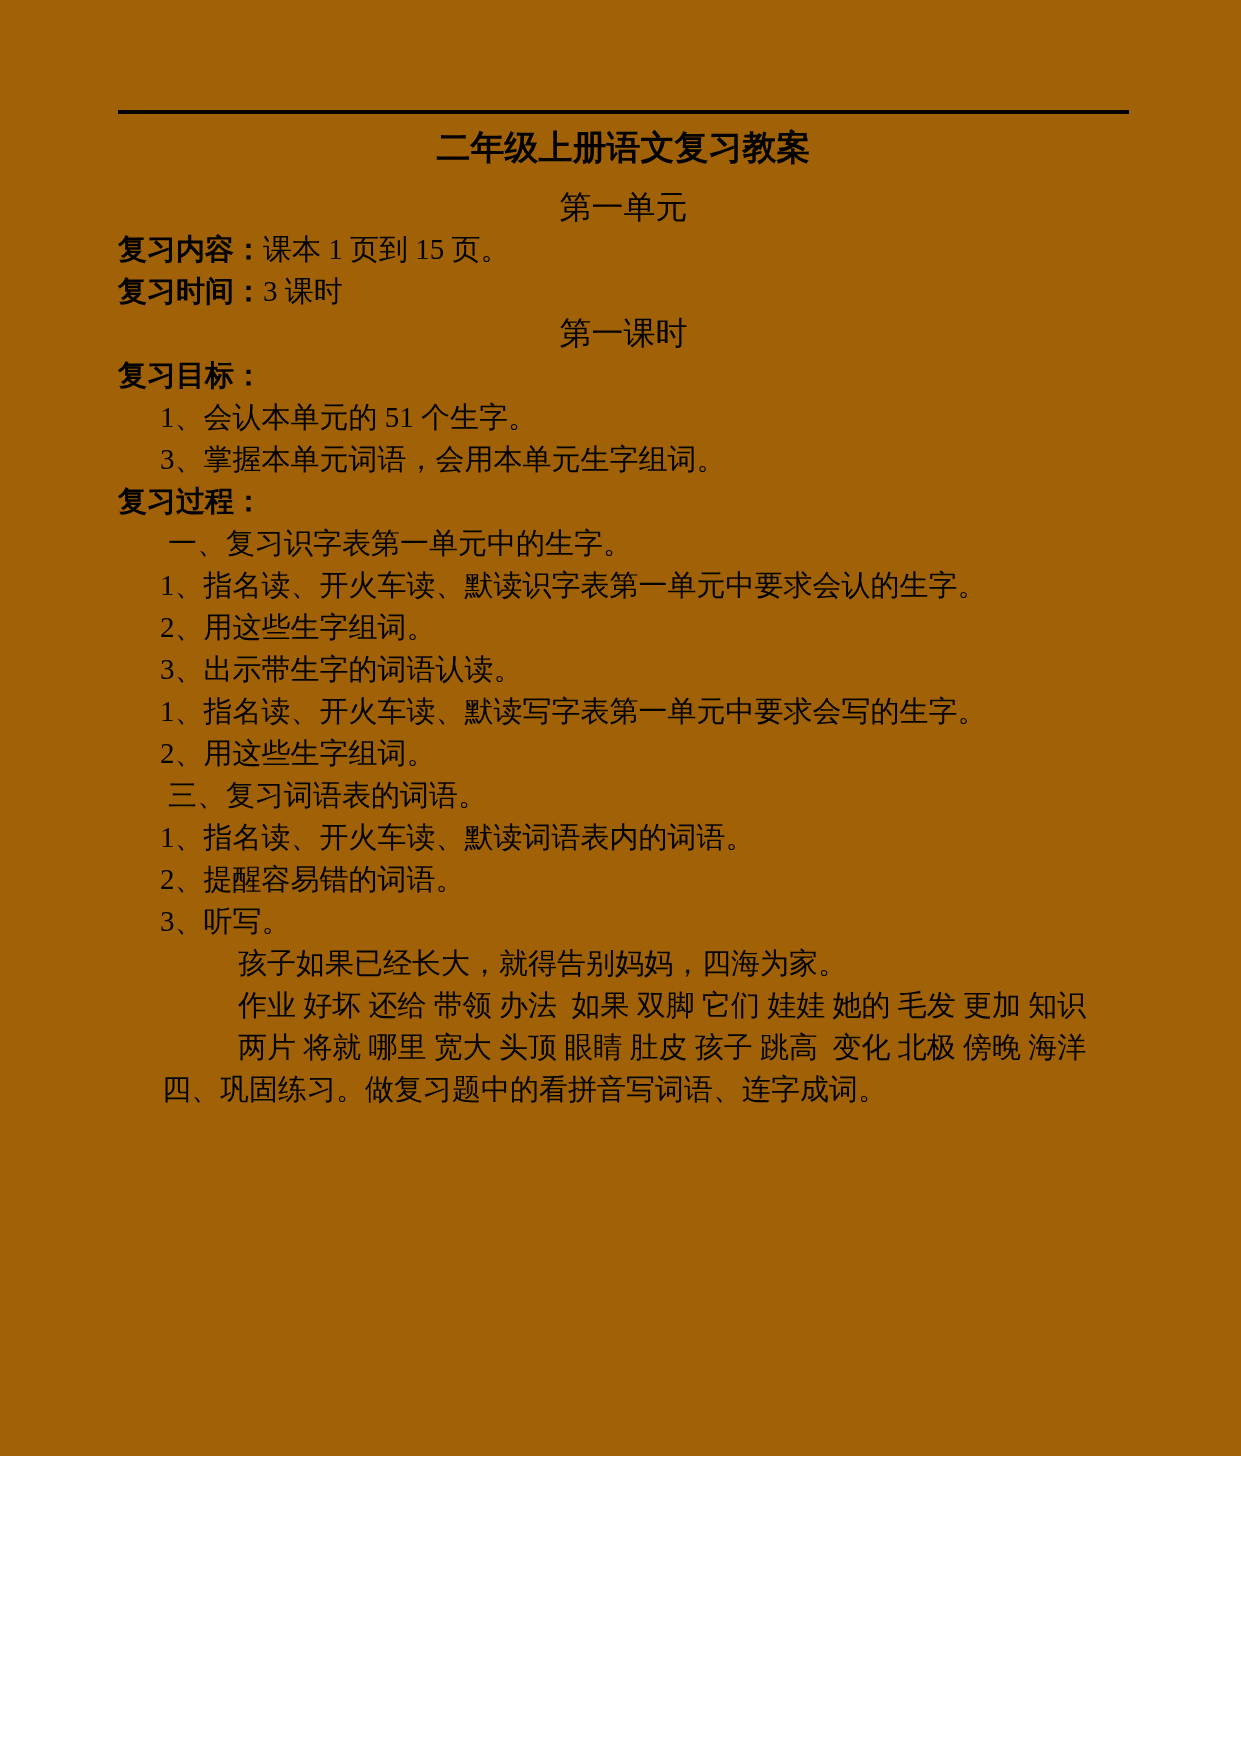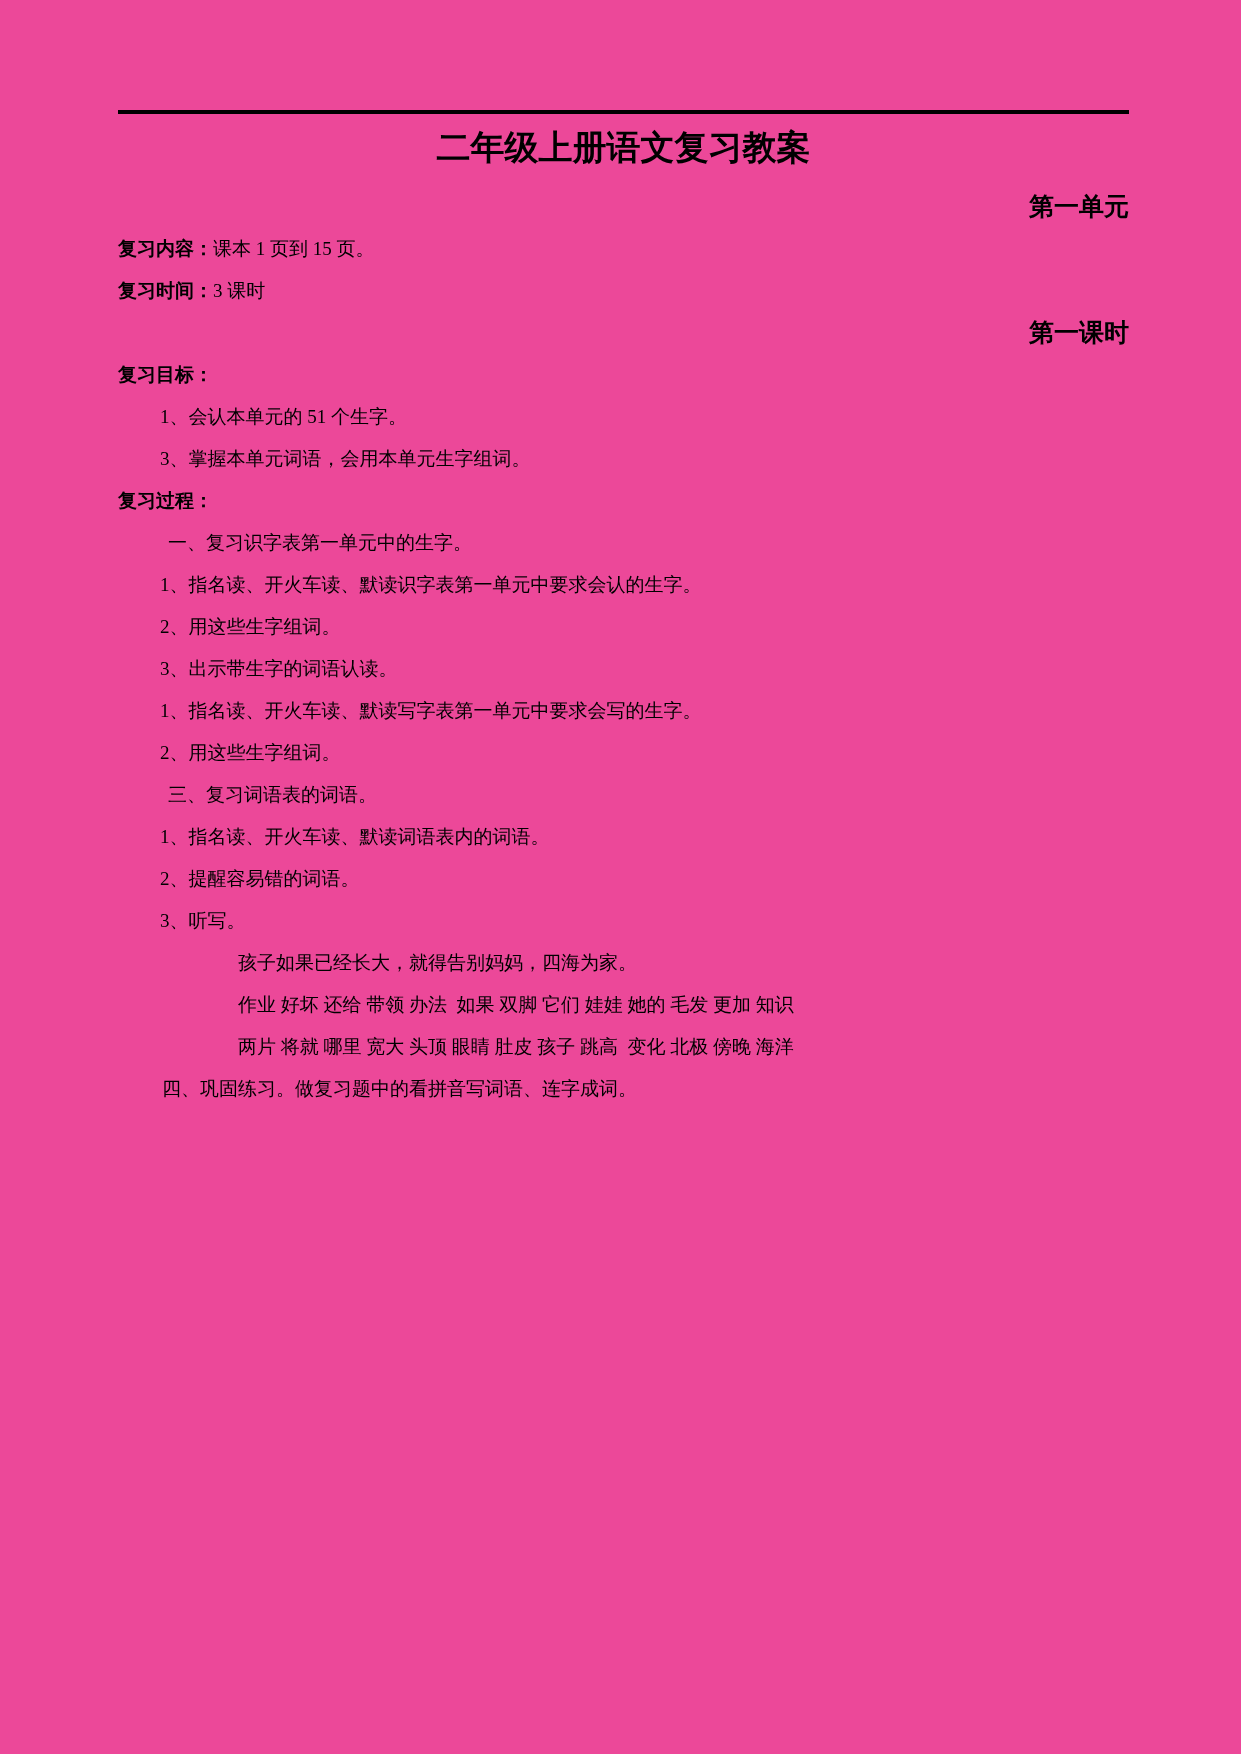--- a/index.html
+++ b/index.html
@@ -3,22 +3,22 @@
   <meta charset="utf-8">
   <style>
     html, body {
       margin: 0;
       padding: 0;
       background: #ffffff;
     }
     .page {
       position: relative;
       width: 1241px;
-      height: 1754px;
-      background: #ec4899;
+      height: 1456px;
+      background: #a16207;
       color: #000000;
       font-family: "Liberation Serif", serif;
       overflow: hidden;
     }
     .content {
       position: absolute;
       left: 118px;
       top: 110px;
       width: 1011px;
     }
@@ -28,29 +28,29 @@
     }
     .title {
       margin: 6px 0 0 0;
       font-size: 34px;
       line-height: 56px;
       font-weight: bold;
       text-align: center;
     }
     .heading {
       margin: 0;
-      font-size: 25px;
+      font-size: 32px;
       line-height: 42px;
-      font-weight: bold;
-      text-align: right;
+      font-weight: normal;
+      text-align: center;
     }
     .unit { margin-top: 10px; }
     p { margin: 0; }
     .meta-line, .label-line, .item, .dict, .final-item {
-      font-size: 19px;
+      font-size: 29px;
       line-height: 42px;
     }
     .label, .label-line { font-weight: bold; }
     .indent { padding-left: 42px; }
     .indent-cn { padding-left: 50px; }
     .dict {
       padding-left: 120px;
       white-space: pre-wrap;
     }
     .final-item { padding-left: 44px; }

